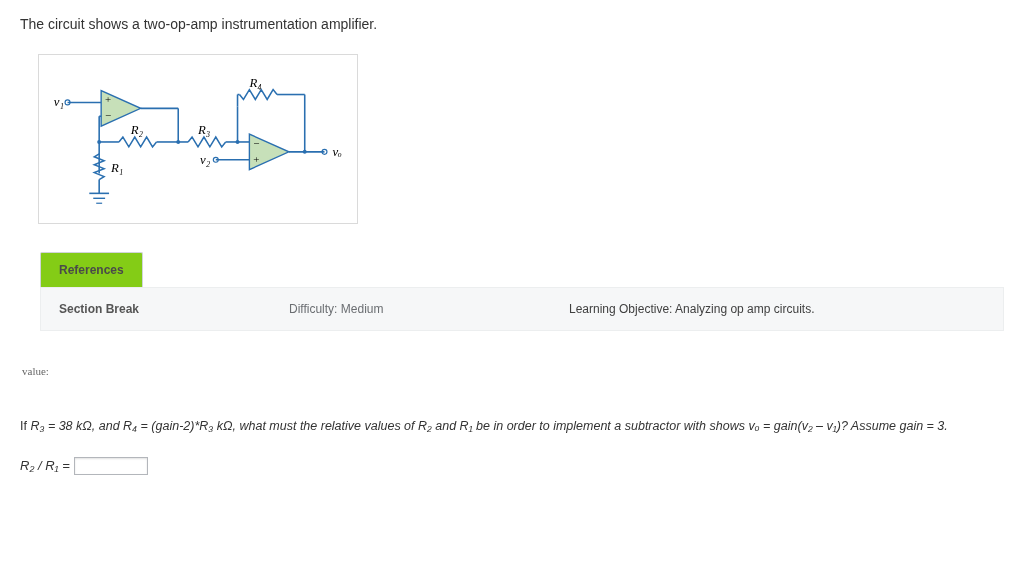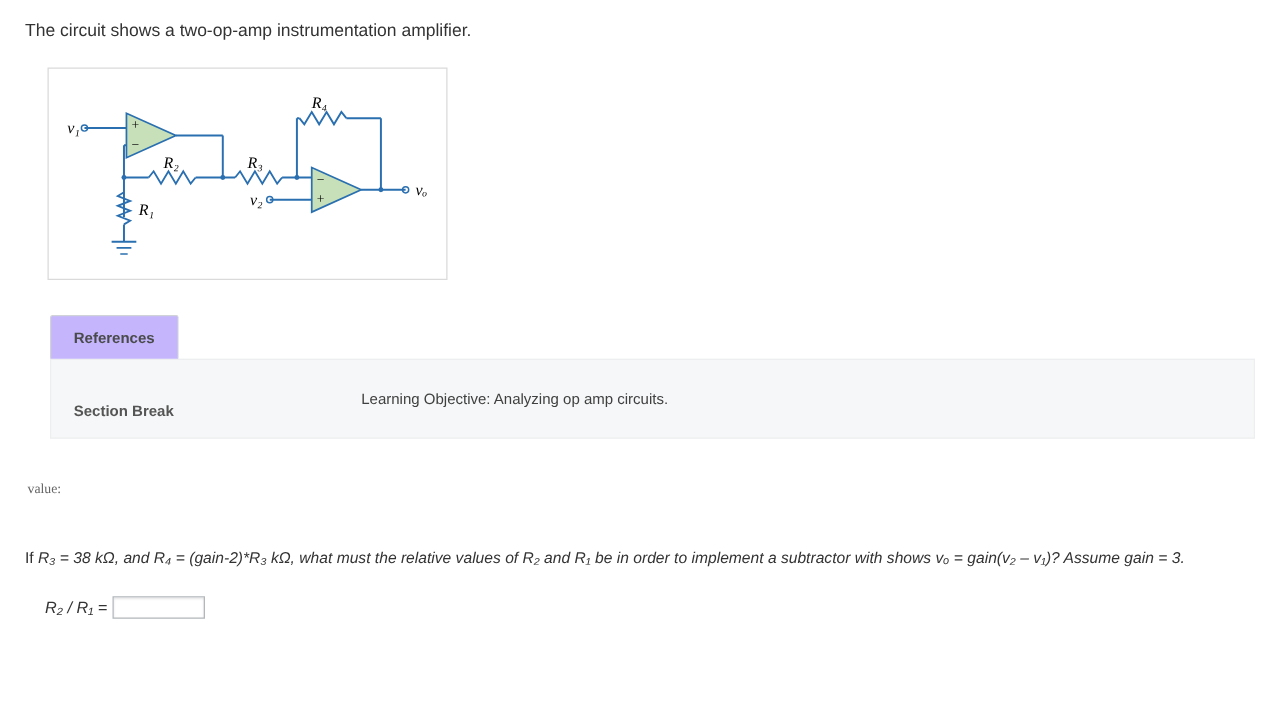--- a/index.html
+++ b/index.html
@@ -25,41 +25,41 @@
     margin: 28px 0 0 20px;
   }
   .tab {
     display: inline-block;
     border: 1px solid #d0d4d9;
     border-bottom: none;
     padding: 10px 18px;
     font-size: 12px;
     font-weight: bold;
     color: #4a4a4a;
-    background: #c4b5fd;
+    background: #84cc16;
     border-radius: 2px 2px 0 0;
   }
   .section-row {
     margin: 0 0 0 20px;
     border: 1px solid #eceeef;
     background: #f6f7f8;
     padding: 14px 18px;
     display: flex;
     align-items: center;
     font-size: 12px;
   }
-  .section-row .sb { font-weight: bold; color: #555; width: 230px; margin-top: 20px; }
+  .section-row .sb { font-weight: bold; color: #555; width: 230px; }
   .section-row .diff { color: #6b6e72; width: 280px; }
   .section-row .lo { color: #404040; }
   .value-block { margin: 34px 0 0 2px; }
   .value-label { font-size: 11px; color: #666; font-family: Liberation Serif, serif; }
   .points { font-size: 13px; font-weight: bold; margin-top: 2px; }
   .question { margin: 42px 0 24px 0; font-size: 12.5px; }
   .question i { font-style: italic; }
-  .answer-row { font-size: 13px; margin-left: 16px; }
+  .answer-row { font-size: 13px; }
   .answer-row input {
     border: 1px solid #b3b6bb;
     height: 18px;
     width: 74px;
     padding: 1px 3px;
     font-size: 12px;
     box-shadow: inset 0 1px 2px rgba(0,0,0,.12);
   }
   
   .circuit-box svg { width: 100%; height: 100%; }
@@ -132,20 +132,21 @@
     <circle cx="268" cy="98" r="2" fill="#2a6fb0"></circle>
   </svg>
 </div>
 
 <div class="tab-bar">
   <div class="tab">References</div>
 </div>
 
 <div class="section-row">
   <div class="sb">Section Break</div>
+  <div class="diff">Difficulty: Medium</div>
   <div class="lo">Learning Objective: Analyzing op amp circuits.</div>
 </div>
 
 <div class="value-block">
   <div class="value-label">value:</div>
 </div>
 
 <div class="question">
   <span>If </span><i>R₃ = 38 kΩ, and </i><i>R₄ = (gain-2)*R₃ kΩ, what must the relative values of </i><i>R₂ and R₁ be in order to implement a subtractor with shows </i><i>vₒ = gain(v₂ – v₁)? Assume gain = 3.</i>
 </div>

